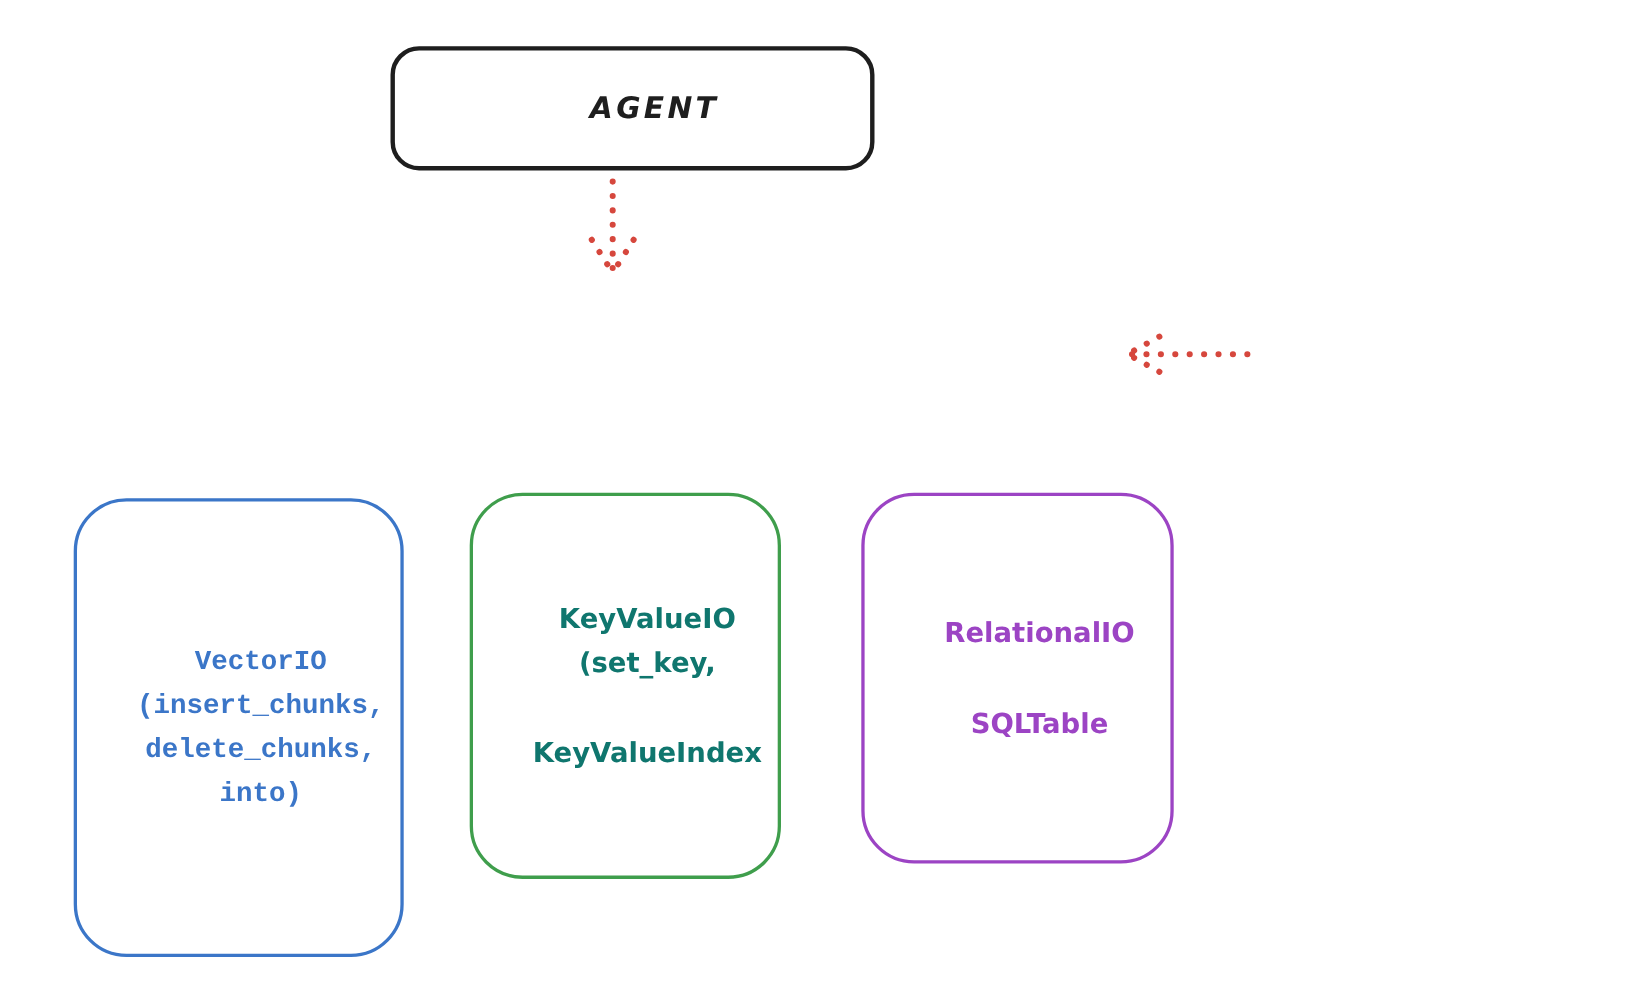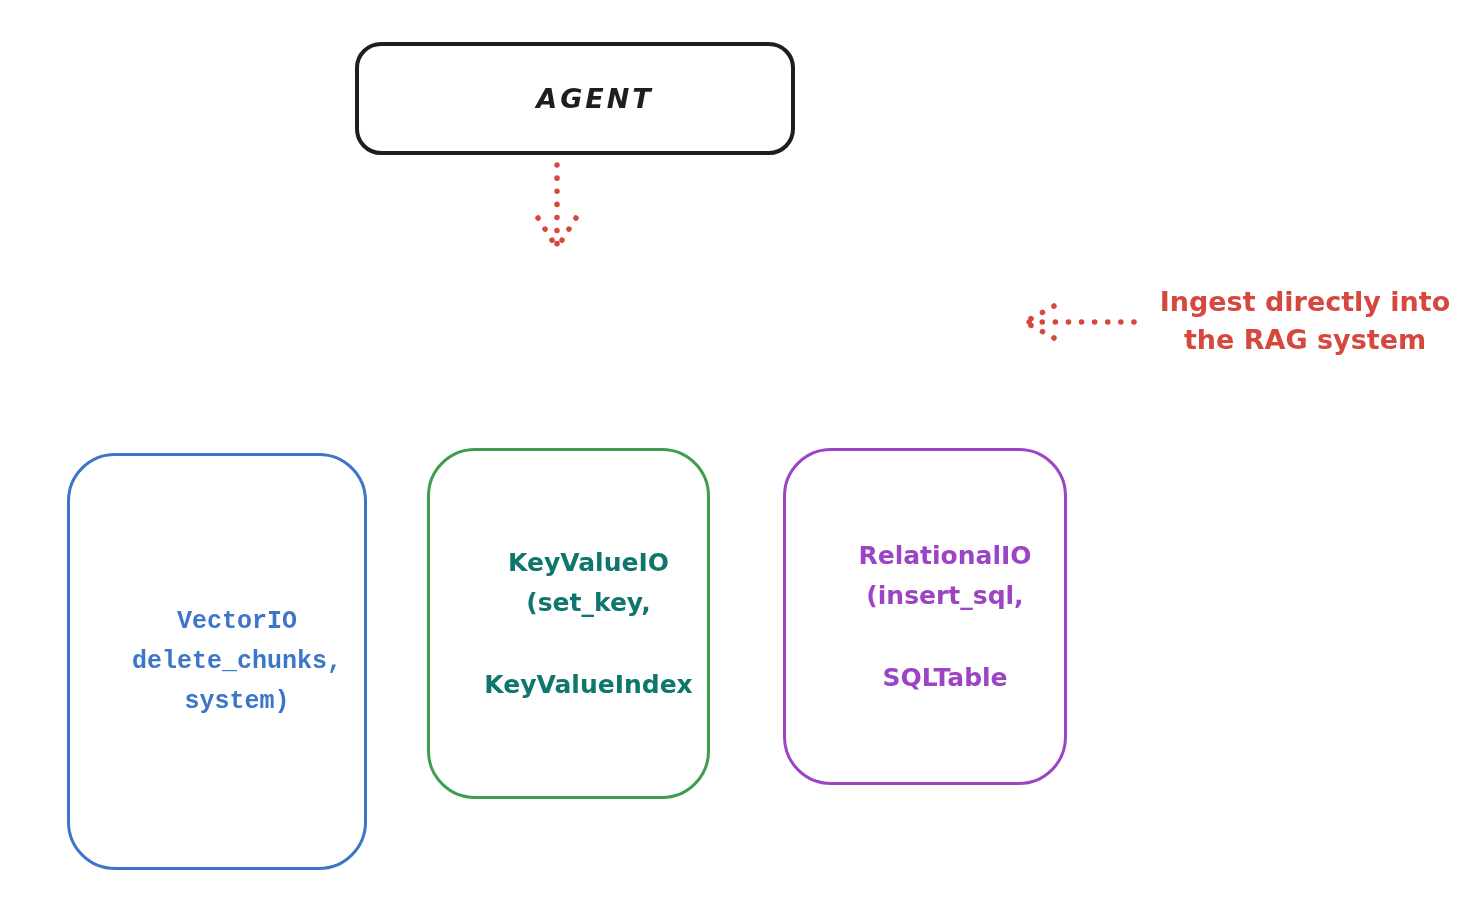--- a/index.html
+++ b/index.html
@@ -98,36 +98,32 @@
 
 
   <svg class="arrow-svg left-arrow" width="130" height="50" viewBox="0 0 130 50">
     <g stroke="#d6473d" stroke-width="5.5" stroke-linecap="round" fill="none" stroke-dasharray="0.1 13">
       <line x1="122" y1="24" x2="16" y2="24"></line>
       <line x1="42" y1="8" x2="13" y2="24"></line>
       <line x1="42" y1="40" x2="13" y2="24"></line>
     </g>
   </svg>
 
-  <div class="annotation">
-    <div>Ingest directly into</div>
-    <div>the RAG system</div>
-  </div>
 
   <div class="node store-node vector-node">
     <div class="store-line">VectorIO</div>
+    <div class="store-line">(insert_chunks,</div>
     <div class="store-line">delete_chunks,</div>
-    <div class="store-line">system)</div>
+    <div class="store-line">into)</div>
   </div>
 
   <div class="node store-node keyvalue-node">
     <div class="store-line">KeyValueIO</div>
     <div class="store-line">(set_key,</div>
     <div class="store-line index-line">KeyValueIndex</div>
   </div>
 
   <div class="node store-node relational-node">
     <div class="store-line">RelationalIO</div>
-    <div class="store-line">(insert_sql,</div>
     <div class="store-line index-line">SQLTable</div>
   </div>
 
 </div>
 
 </body></html>

